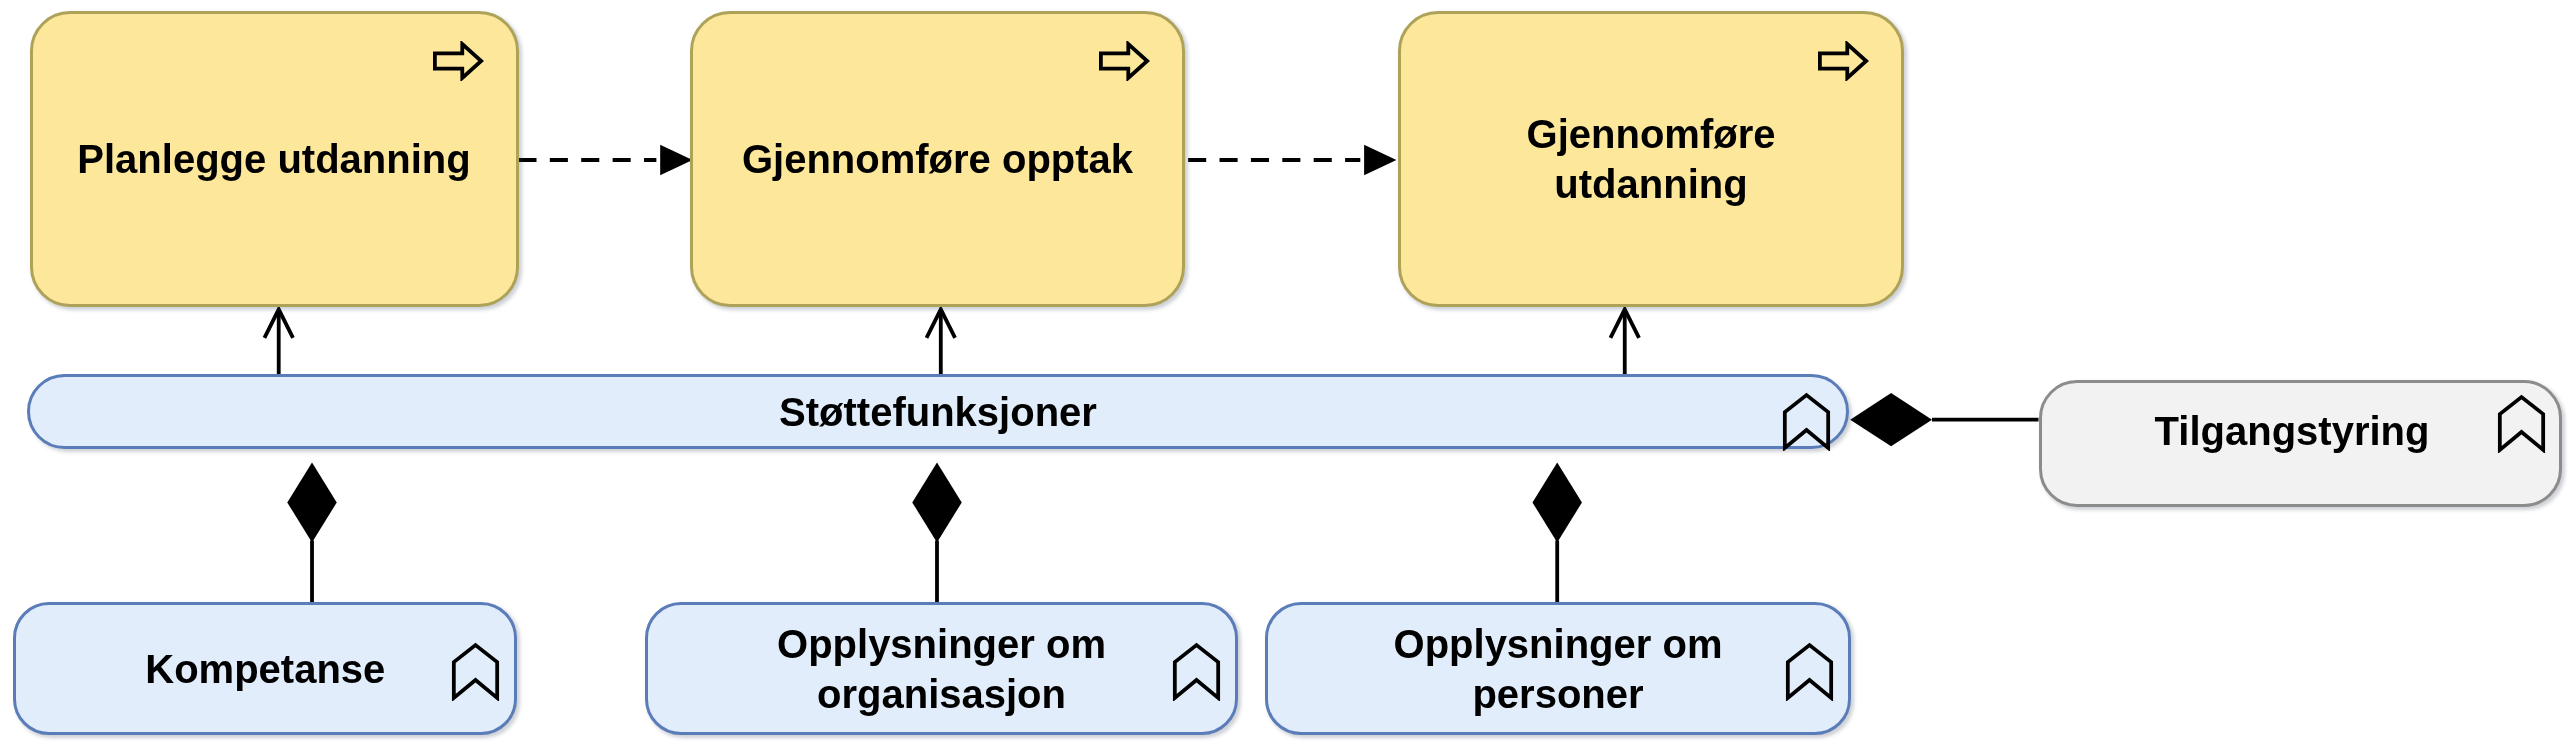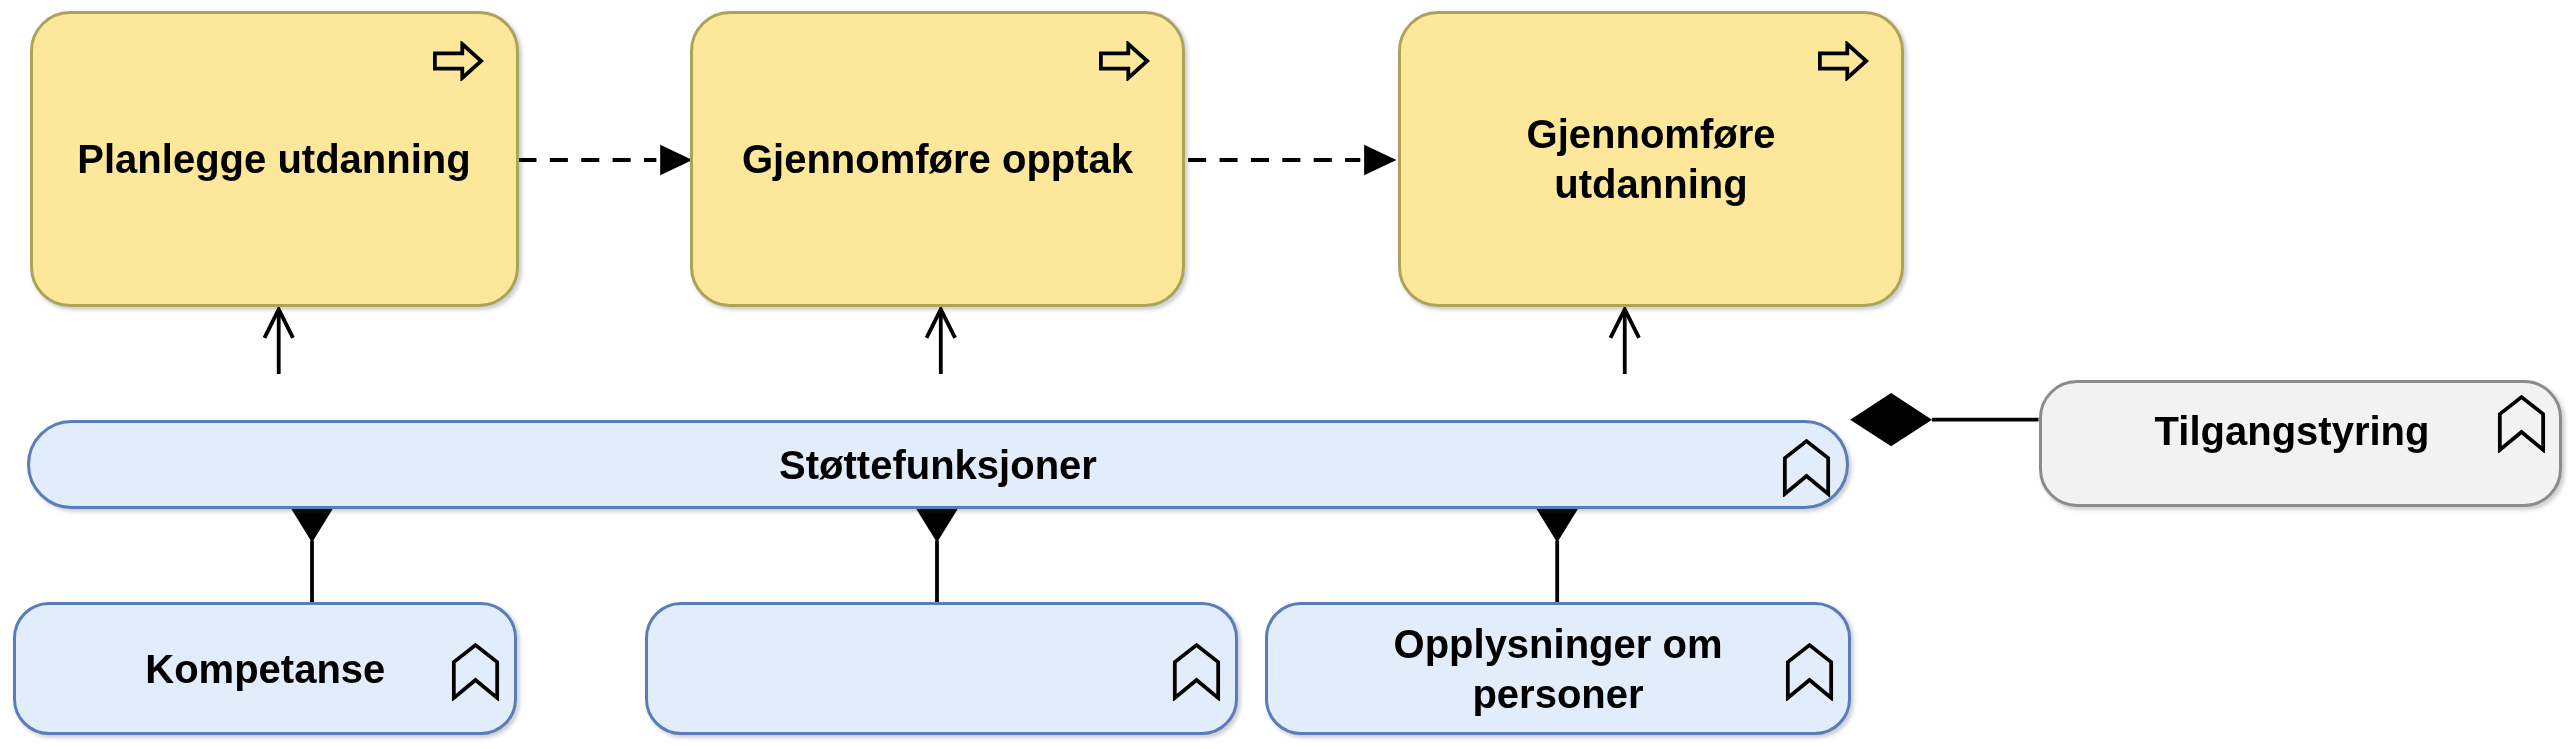--- a/index.html
+++ b/index.html
@@ -123,21 +123,21 @@
     <span class="label">Planlegge utdanning</span>
   </div>
 
   <div class="node process" style="left:1398px;top:10.5px;width:506px;height:296px;padding:0 48px;">
     <svg class="corner-icon" viewBox="0 0 54 42">
       <path class="icon-stroke" d="M2 13 H31 V3 L51 21 L31 39 V29 H2 Z"></path>
     </svg>
     <span class="label">Gjennomføre utdanning</span>
   </div>
 
-  <div class="node function bar" style="left:27px;top:374px;width:1822px;height:89px;margin-top:46px;">
+  <div class="node function bar" style="left:27px;top:374px;width:1822px;height:75px;">
     <svg class="chev-icon" viewBox="0 0 52 62">
       <path class="icon-stroke" d="M3 59 V21 L26 3 L49 21 V59 L26 40 Z"></path>
     </svg>
     <span class="label">Støttefunksjoner</span>
   </div>
 
   <div class="node external" style="left:2039px;top:380px;width:523px;height:127px;">
     <svg class="chev-icon" viewBox="0 0 52 62">
       <path class="icon-stroke" d="M3 59 V21 L26 3 L49 21 V59 L26 40 Z"></path>
     </svg>
@@ -148,20 +148,21 @@
     <svg class="chev-icon" viewBox="0 0 52 62">
       <path class="icon-stroke" d="M3 59 V21 L26 3 L49 21 V59 L26 40 Z"></path>
     </svg>
     <span class="label">Kompetanse</span>
   </div>
 
   <div class="node function sub" style="left:645px;top:602px;width:593px;height:133px;">
     <svg class="chev-icon" viewBox="0 0 52 62">
       <path class="icon-stroke" d="M3 59 V21 L26 3 L49 21 V59 L26 40 Z"></path>
     </svg>
+    <span class="label">Opplysninger om organisasjon</span>
   </div>
 
   <div class="node function sub" style="left:1265px;top:602px;width:586px;height:133px;justify-content:center;">
     <svg class="chev-icon" viewBox="0 0 52 62">
       <path class="icon-stroke" d="M3 59 V21 L26 3 L49 21 V59 L26 40 Z"></path>
     </svg>
     <span class="label">Opplysninger om personer</span>
   </div>
 
 </div>

